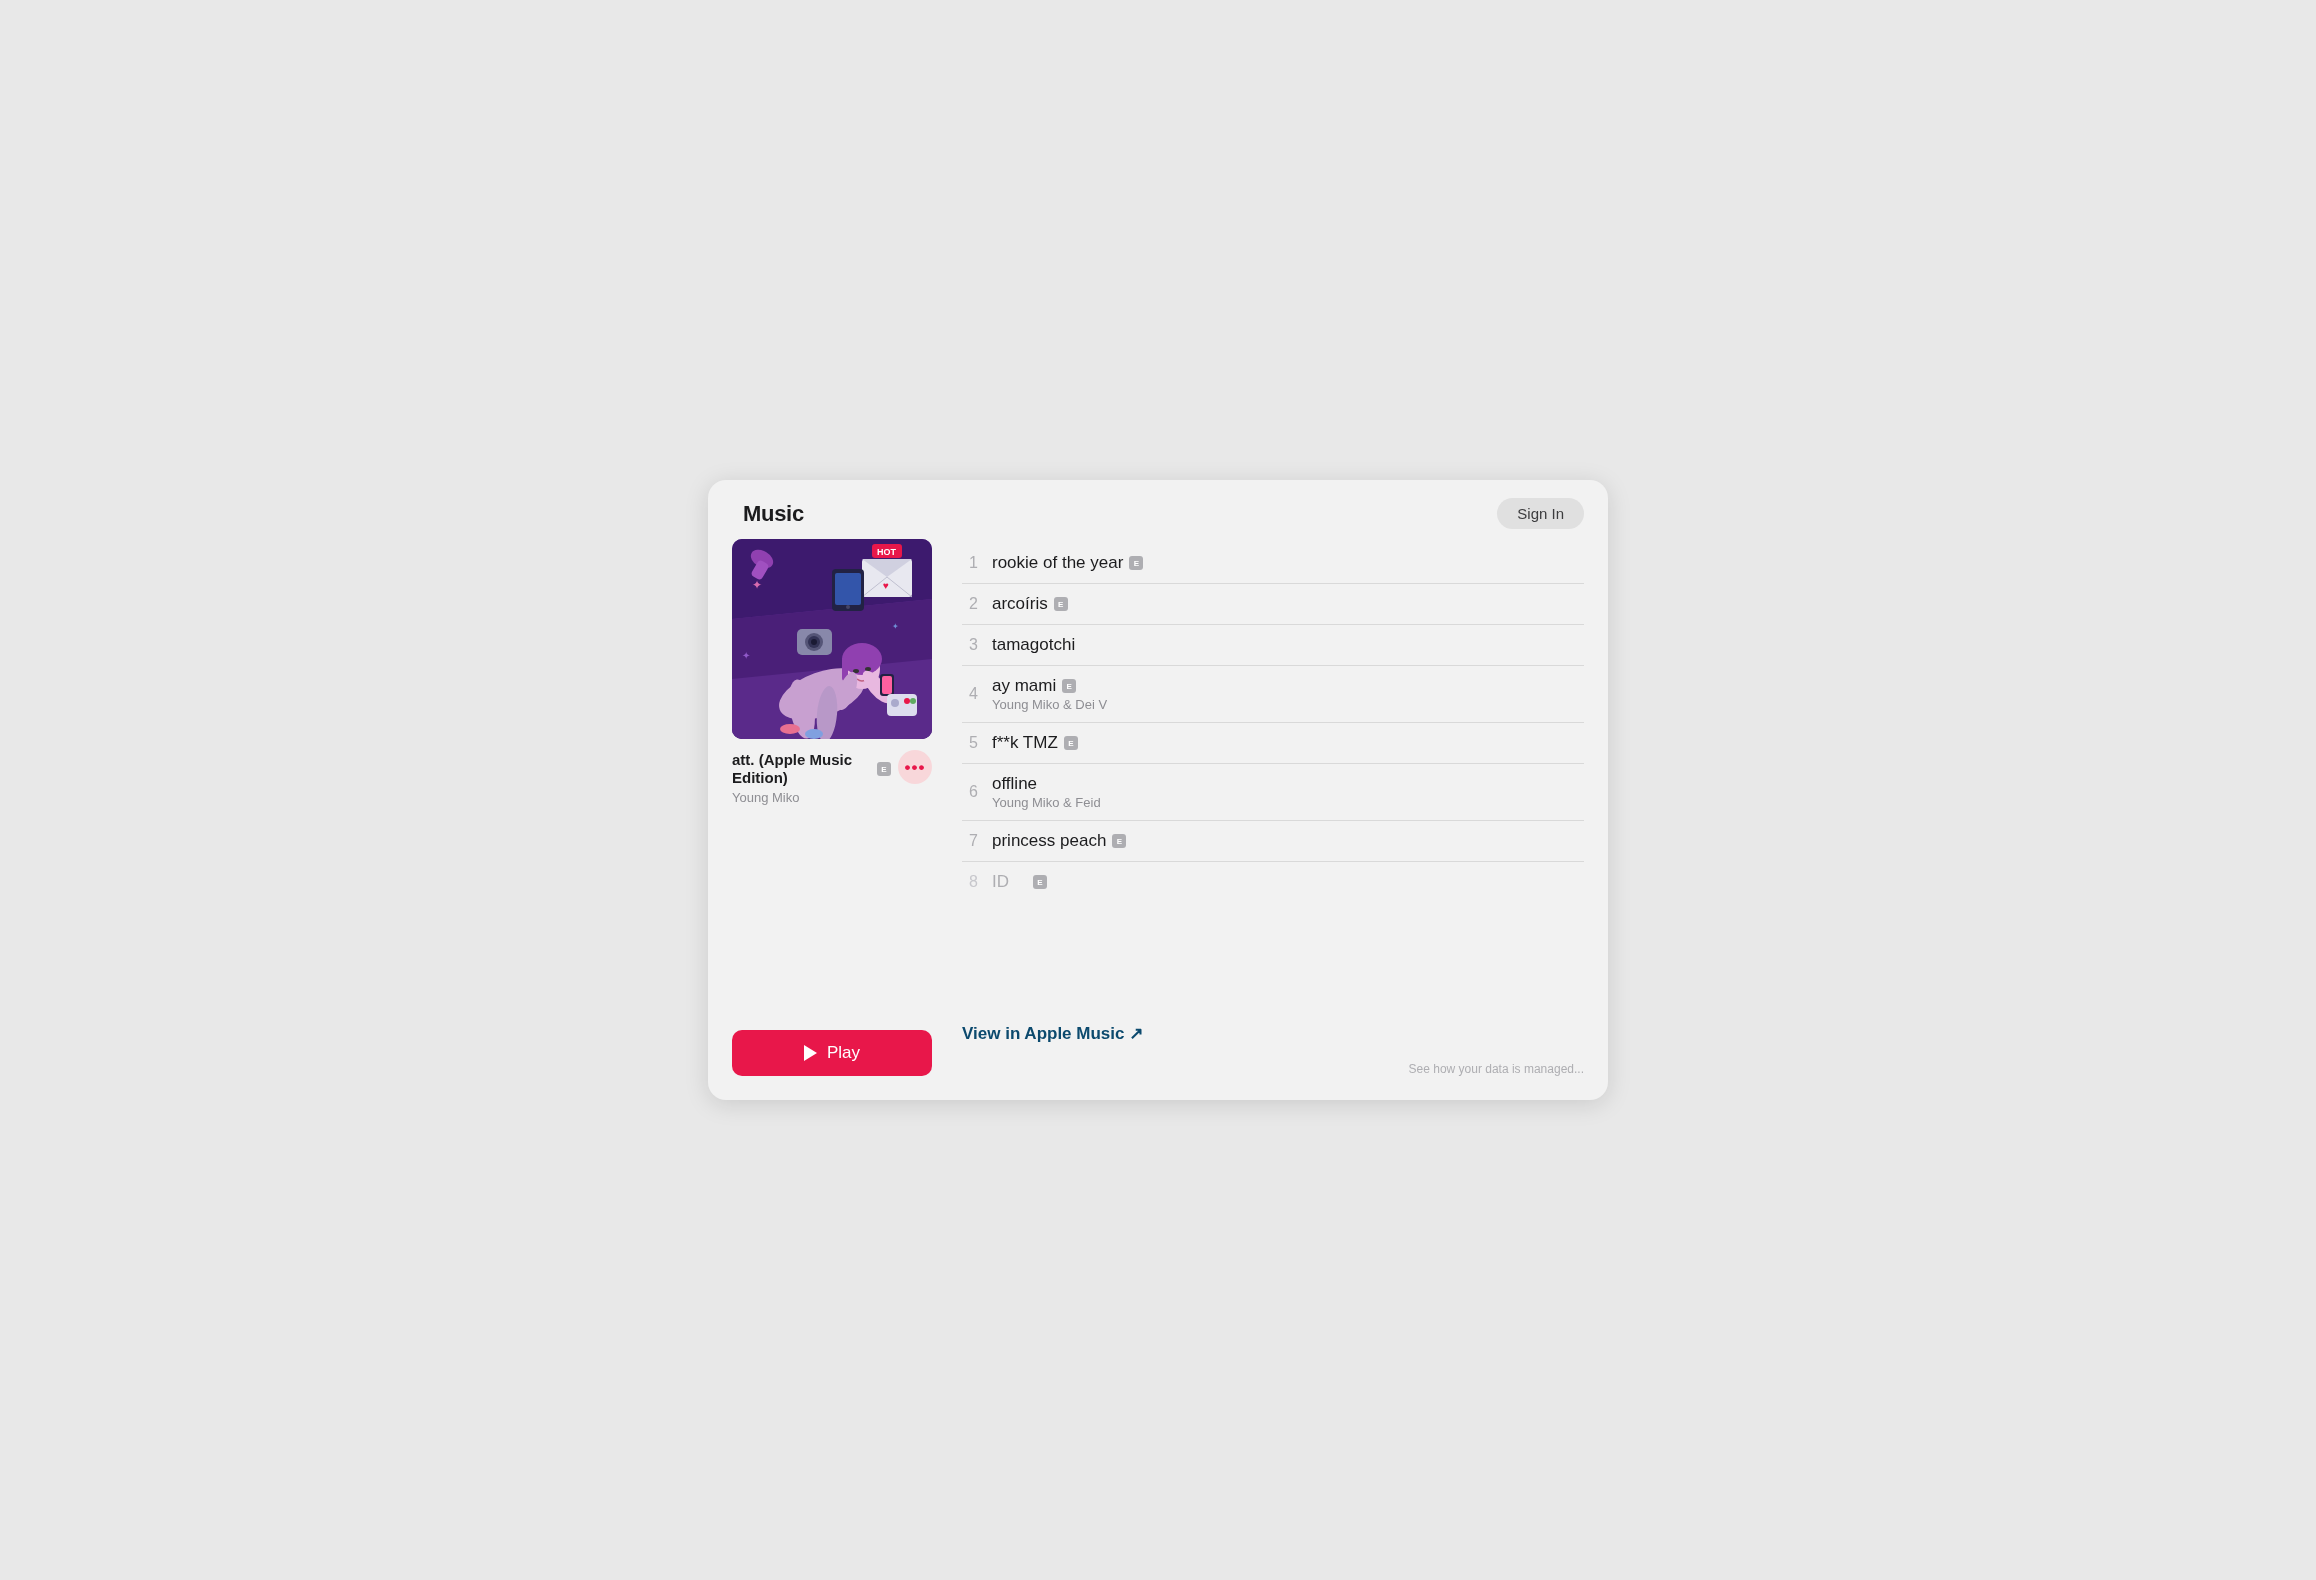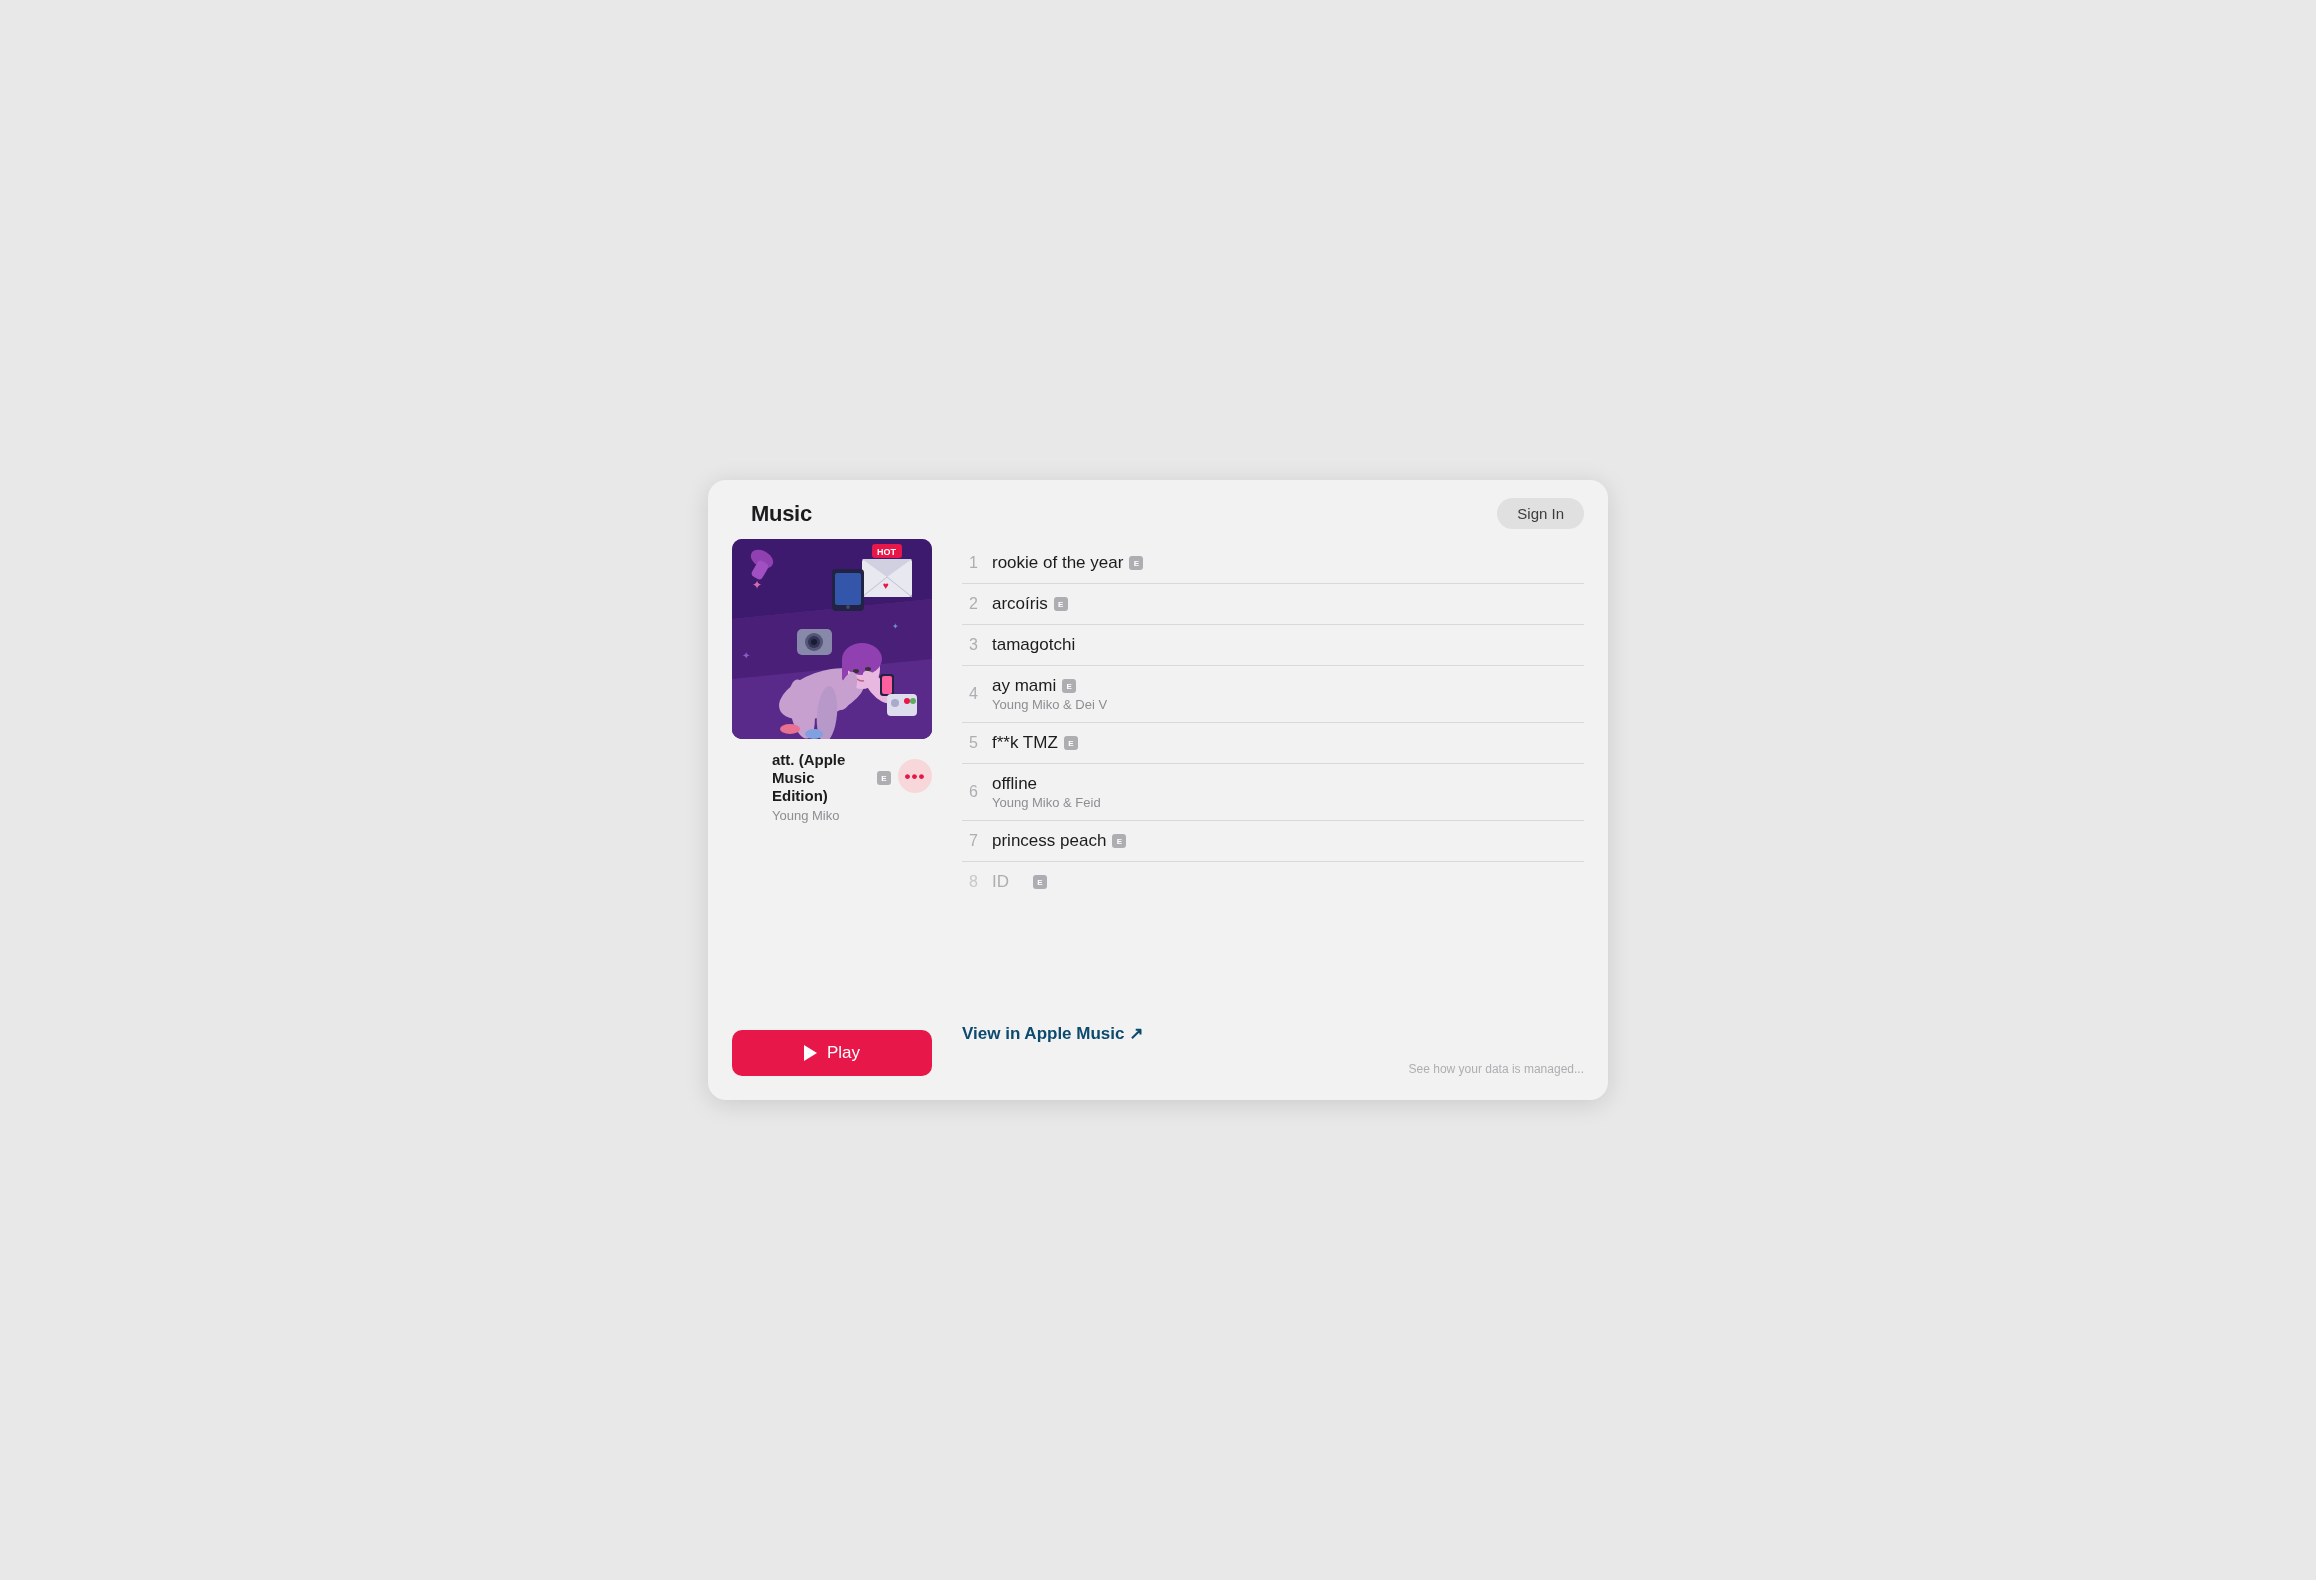--- a/index.html
+++ b/index.html
@@ -22,21 +22,21 @@
       flex-direction: column;
       overflow: hidden;
       box-shadow: 0 4px 24px rgba(0,0,0,0.13);
       position: relative;
     }
 
     .header {
       display: flex;
       align-items: center;
       justify-content: space-between;
-      padding: 18px 24px 10px 36px;
+      padding: 18px 24px 10px 28px;
     }
 
     .apple-music-logo {
       display: flex;
       align-items: center;
       gap: 7px;
     }
 
     .apple-icon {
       font-size: 22px;
@@ -87,21 +87,20 @@
     }
 
     .album-art-svg {
       width: 100%;
       height: 100%;
     }
 
     .album-info {
       margin-top: 12px;
       flex: 1;
-      margin-left: 40px;
     }
 
     .album-title-row {
       display: flex;
       align-items: center;
       gap: 7px;
     }
 
     .album-title {
       font-size: 15px;

